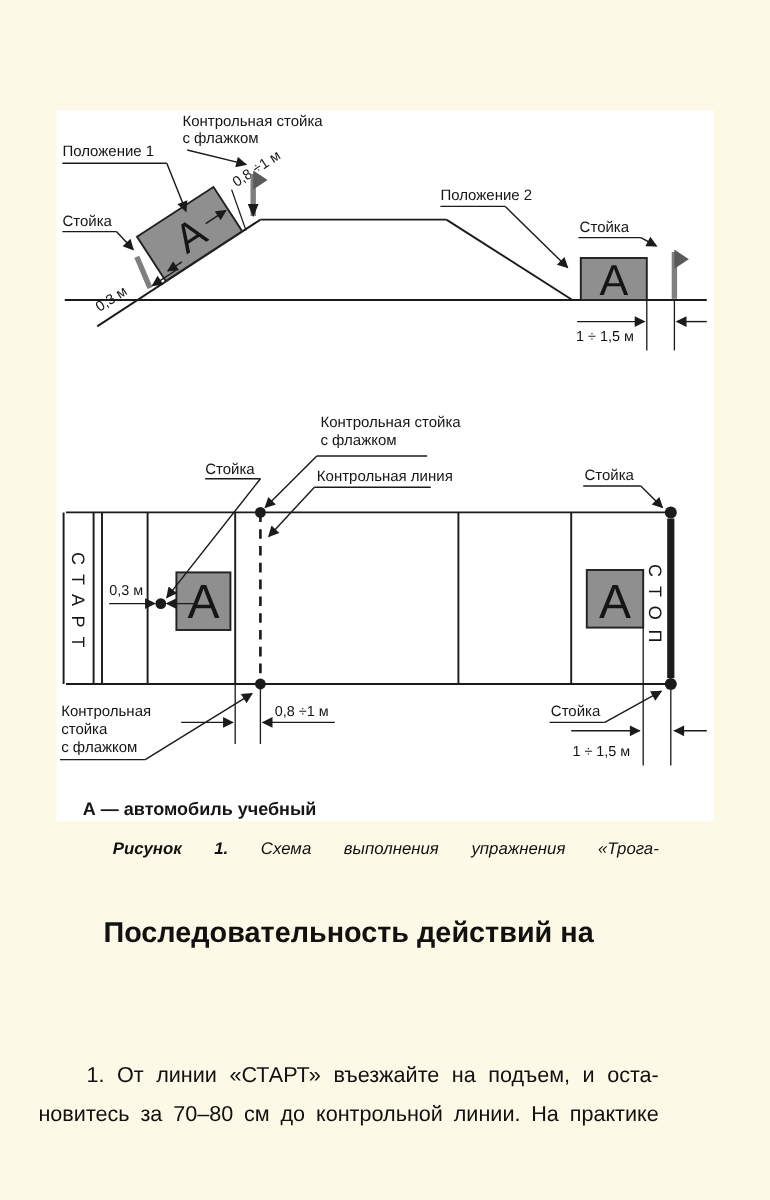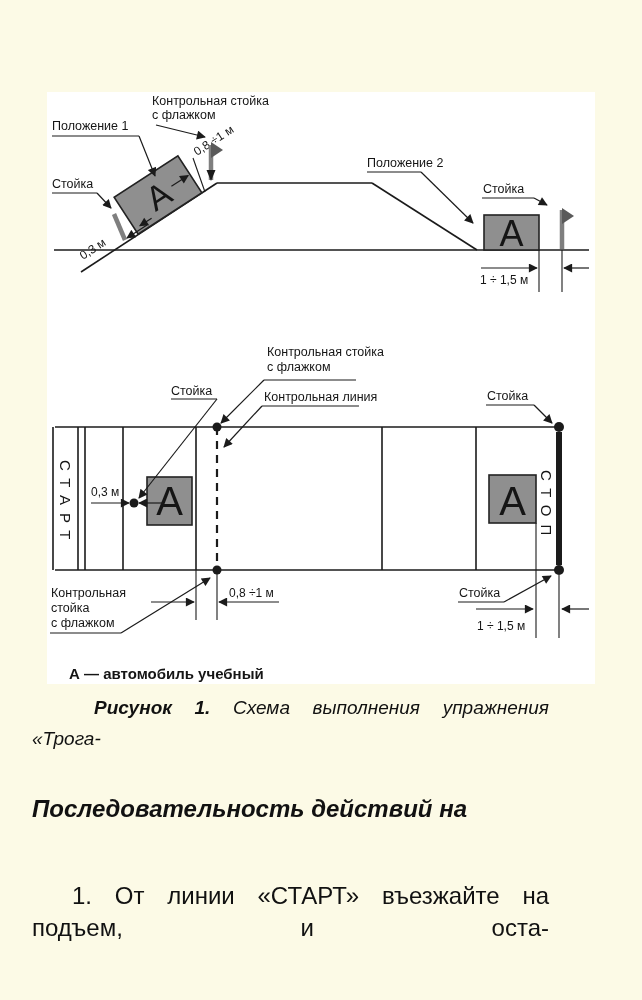--- a/index.html
+++ b/index.html
@@ -30,25 +30,25 @@
   .dot{fill:var(--line);stroke:none;}
   text{fill:#151515;}
   .dlabel{font:12.5px "Liberation Sans",sans-serif;}
   .dimt{font:12px "Liberation Sans",sans-serif;}
   .cart{font:34px "Liberation Sans",sans-serif;text-anchor:middle;}
   .cart2{font:36px "Liberation Sans",sans-serif;text-anchor:middle;}
   .cartp{font:40px "Liberation Sans",sans-serif;text-anchor:middle;}
   .vtext{font:15px "Liberation Sans",sans-serif;letter-spacing:8px;}
   .legendt{font:700 15px "Liberation Sans",sans-serif;}
   
-  .caption{position:absolute;left:32px;top:692px;width:517px;font-size:19px;line-height:31px;font-style:italic;}
+  .caption{position:absolute;left:32px;top:692px;width:517px;font-size:14px;line-height:31px;font-style:italic;}
   .cap1{text-indent:62px;text-align:justify;text-align-last:justify;}
   .figref{font-weight:700;}
-  .heading{position:absolute;left:32px;top:789px;width:517px;font-weight:700;font-size:24px;line-height:39px;font-style:italic;}
-  .bodytext{position:absolute;left:32px;top:880px;width:517px;font-size:24px;line-height:32px;}
+  .heading{position:absolute;left:32px;top:758px;width:517px;text-align:center;font-weight:700;font-size:24px;line-height:39px;}
+  .bodytext{position:absolute;left:32px;top:880px;width:517px;font-size:18px;line-height:32px;}
   .body1{text-indent:40px;text-align:justify;text-align-last:justify;}
   .body2{text-align:justify;text-align-last:justify;}
 </style>
 </head>
 <body>
 
 <div class="page">
 
   <div class="figure-box">
     <svg width="548" height="592" viewBox="0 0 548 592">
@@ -221,15 +221,16 @@
   <div class="caption">
     <div class="cap1"><span class="figref">Рисунок 1.</span> <span>Схема выполнения упражнения «Трога-</span></div>
   </div>
 
   <div class="heading">
     <div>Последовательность действий на</div>
   </div>
 
   <div class="bodytext">
     <div class="body1">1. От линии «СТАРТ» въезжайте на подъем, и оста-</div>
+    <div class="body2">новитесь за 70–80 см до контрольной линии. На практике</div>
   </div>
 
 </div>
 
 </body></html>

